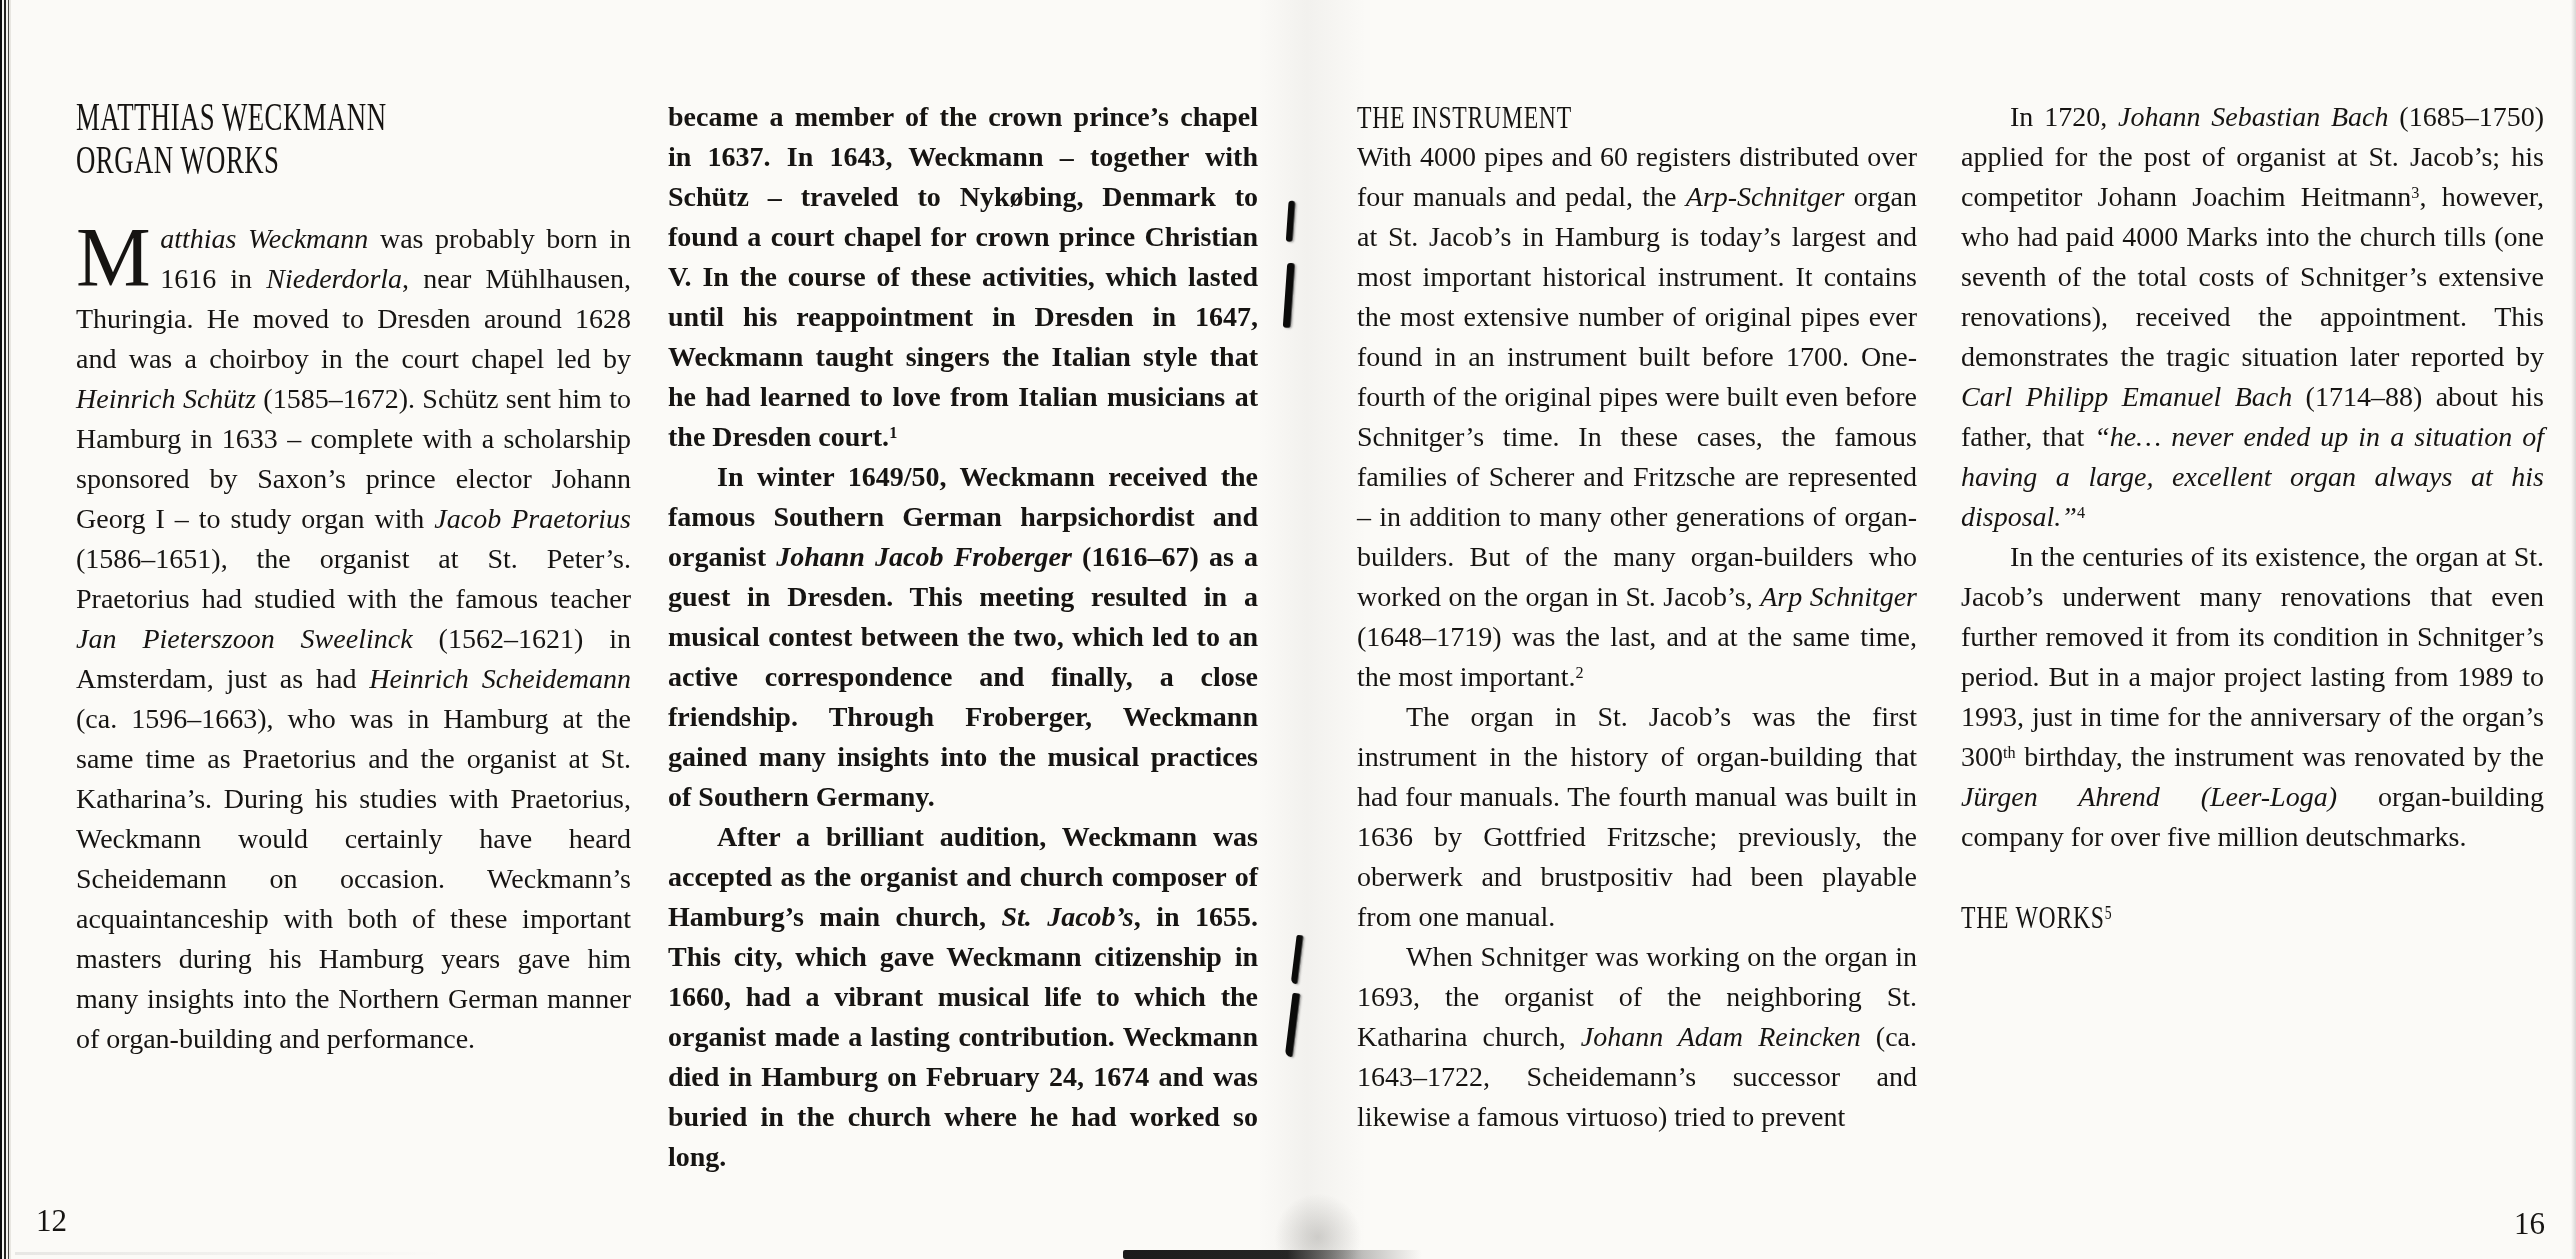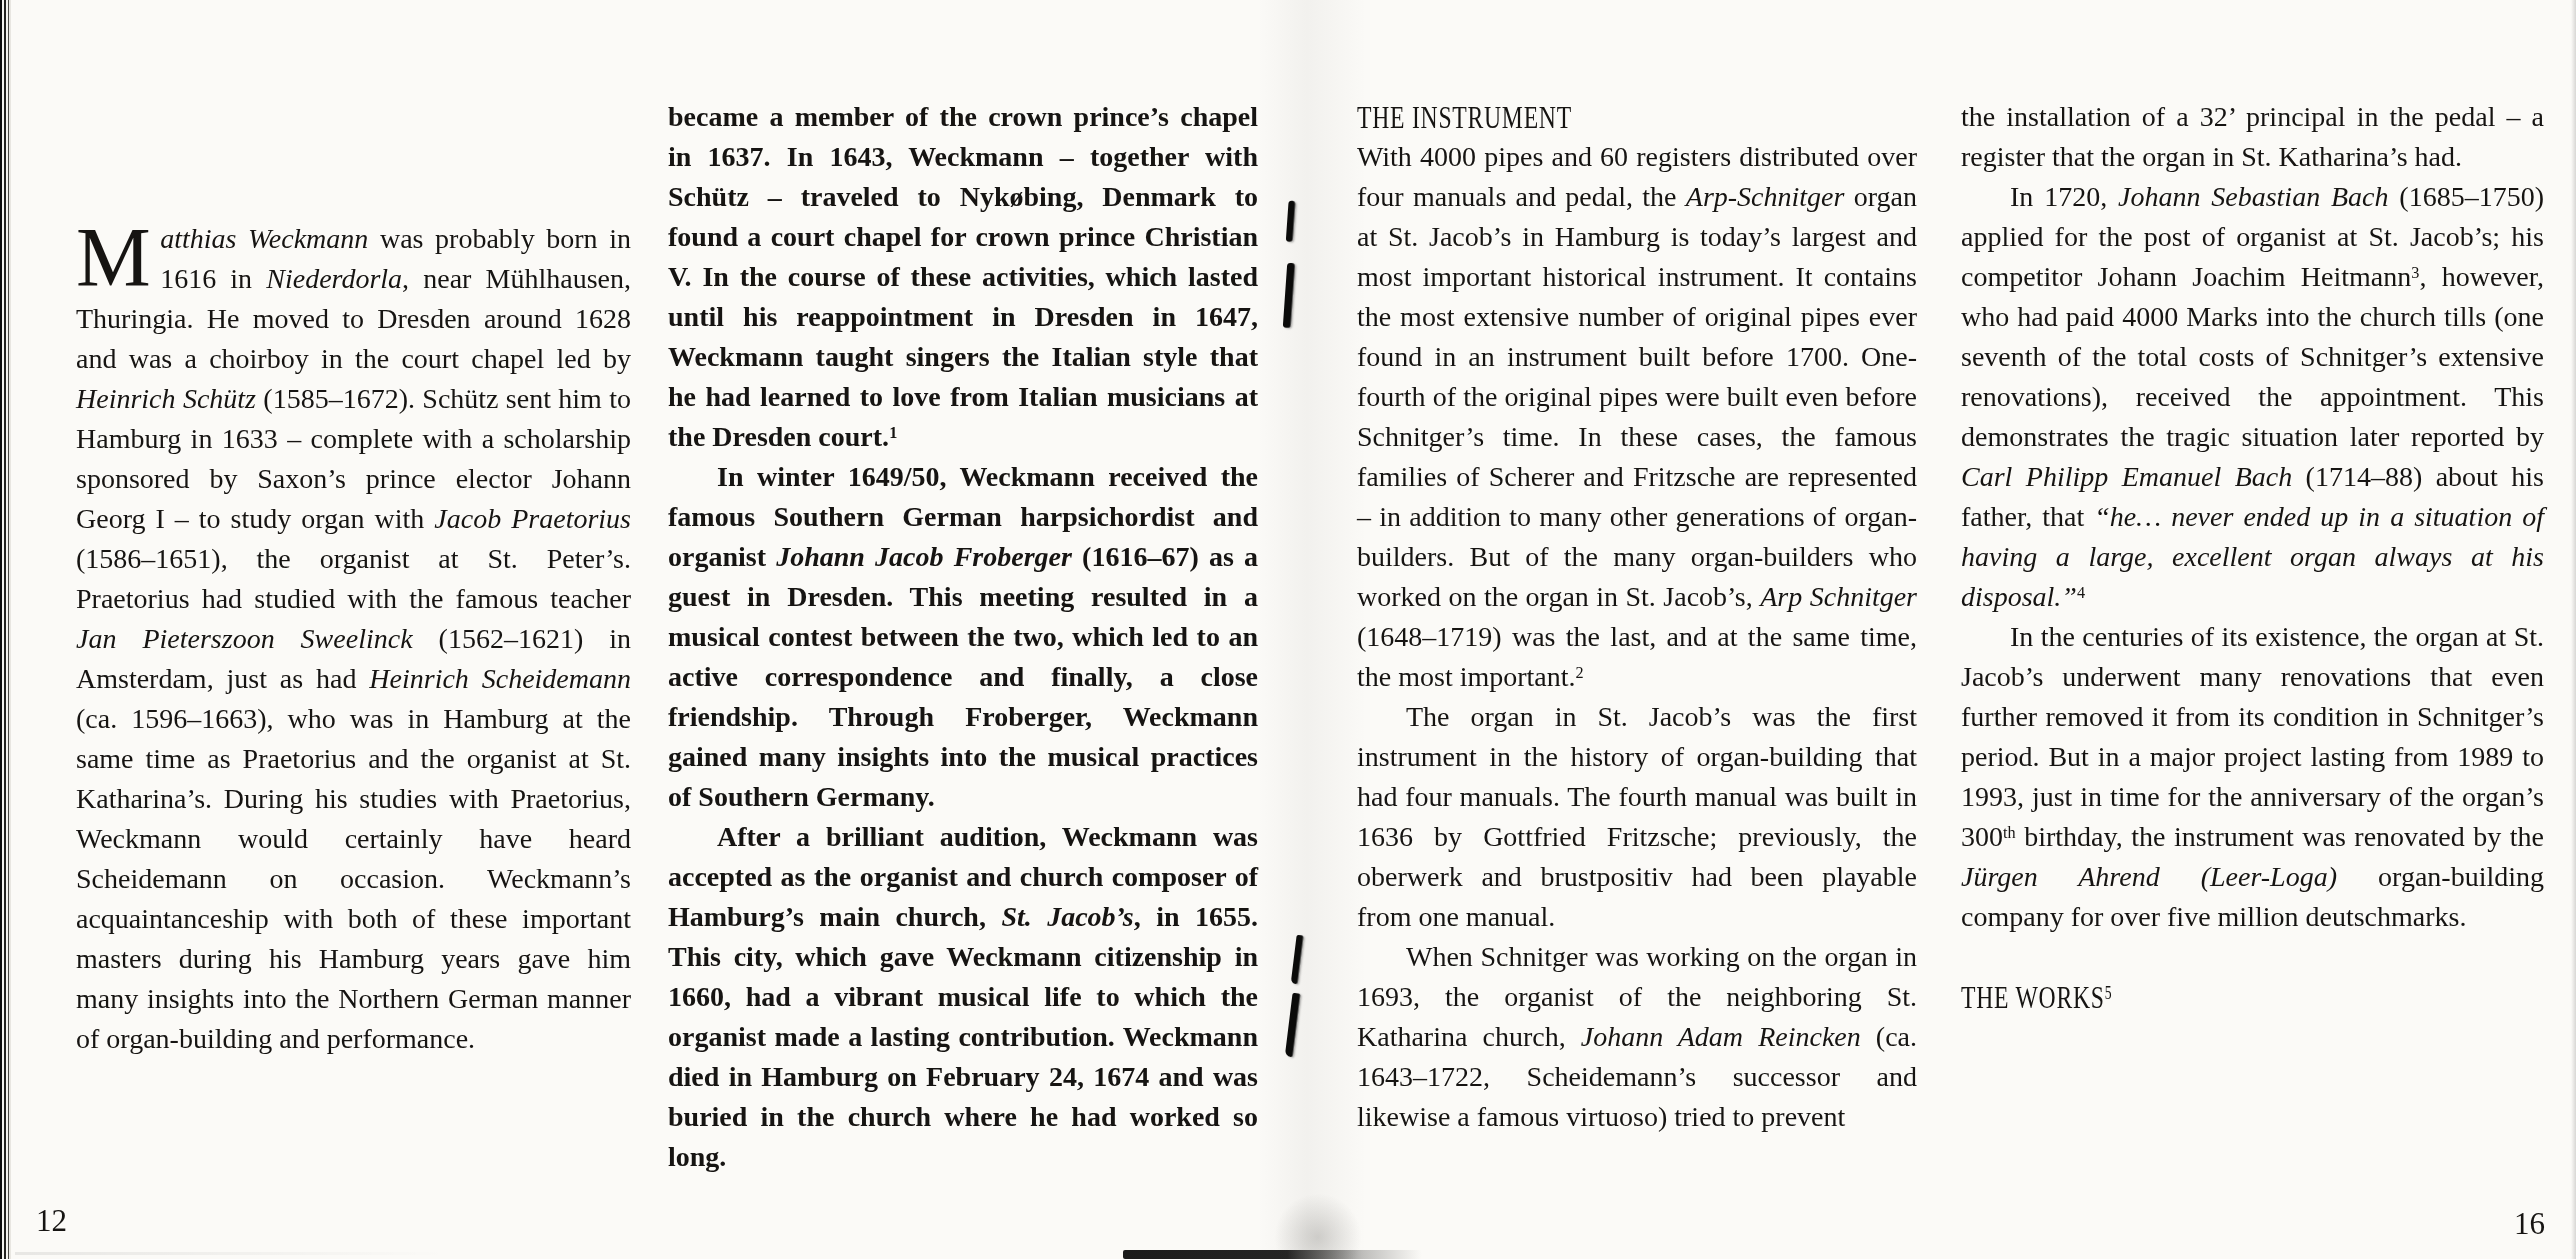--- a/index.html
+++ b/index.html
@@ -107,37 +107,40 @@
 
   <div class="staple staple-top">
     <div class="seg s1"></div>
     <div class="seg s2"></div>
   </div>
   <div class="staple staple-bottom">
     <div class="seg s1"></div>
     <div class="seg s2"></div>
   </div>
 
+  <div class="title">
+    <span class="title-line">MATTHIAS WECKMANN</span>
+    <span class="title-line">ORGAN WORKS</span>
+  </div>
 
   <div class="col col-1">
       <div class="para"><span class="dropcap">M</span><span class="it">atthias Weckmann</span><span> was probably born in 1616 in </span><span class="it">Niederdorla</span><span>, near Mühlhausen, Thuringia. He moved to Dresden around 1628 and was a choirboy in the court chapel led by </span><span class="it">Heinrich Schütz</span><span> (1585–1672). Schütz sent him to Hamburg in 1633 – complete with a scholarship sponsored by Saxon’s prince elector Johann Georg I – to study organ with </span><span class="it">Jacob Praetorius</span><span> (1586–1651), the organist at St. Peter’s. Praetorius had studied with the famous teacher </span><span class="it">Jan Pieterszoon Sweelinck</span><span> (1562–1621) in Amsterdam, just as had </span><span class="it">Heinrich Scheidemann</span><span> (ca. 1596–1663), who was in Hamburg at the same time as Praetorius and the organist at St. Katharina’s. During his studies with Praetorius, Weckmann would certainly have heard Scheidemann on occasion. Weckmann’s acquaintanceship with both of these important masters during his Hamburg years gave him many insights into the Northern German manner of organ-building and performance.</span></div>
     </div>
   <div class="col col-2">
       <div class="para"><span>became a member of the crown prince’s chapel in 1637. In 1643, Weckmann – together with Schütz – traveled to Nykøbing, Denmark to found a court chapel for crown prince Christian V. In the course of these activities, which lasted until his reappointment in Dresden in 1647, Weckmann taught singers the Italian style that he had learned to love from Italian musicians at the Dresden court.</span><sup>1</sup></div>
       <div class="para indent"><span>In winter 1649/50, Weckmann received the famous Southern German harpsichordist and organist </span><span class="it">Johann Jacob Froberger</span><span> (1616–67) as a guest in Dresden. This meeting resulted in a musical contest between the two, which led to an active correspondence and finally, a close friendship. Through Froberger, Weckmann gained many insights into the musical practices of Southern Germany.</span></div>
       <div class="para indent"><span>After a brilliant audition, Weckmann was accepted as the organist and church composer of Hamburg’s main church, </span><span class="it">St. Jacob’s</span><span>, in 1655. This city, which gave Weckmann citizenship in 1660, had a vibrant musical life to which the organist made a lasting contribution. Weckmann died in Hamburg on February 24, 1674 and was buried in the church where he had worked so long.</span></div>
     </div>
   <div class="col col-3">
       <div class="heading"><span>THE INSTRUMENT</span></div>
       <div class="para"><span>With 4000 pipes and 60 registers distributed over four manuals and pedal, the </span><span class="it">Arp-Schnitger</span><span> organ at St. Jacob’s in Hamburg is today’s largest and most important historical instrument. It contains the most extensive number of original pipes ever found in an instrument built before 1700. One-fourth of the original pipes were built even before Schnitger’s time. In these cases, the famous families of Scherer and Fritzsche are represented – in addition to many other generations of organ-builders. But of the many organ-builders who worked on the organ in St. Jacob’s, </span><span class="it">Arp Schnitger</span><span> (1648–1719) was the last, and at the same time, the most important.</span><sup>2</sup></div>
       <div class="para indent"><span>The organ in St. Jacob’s was the first instrument in the history of organ-building that had four manuals. The fourth manual was built in 1636 by Gottfried Fritzsche; previously, the oberwerk and brustpositiv had been playable from one manual.</span></div>
       <div class="para indent"><span>When Schnitger was working on the organ in 1693, the organist of the neighboring St. Katharina church, </span><span class="it">Johann Adam Reincken</span><span> (ca. 1643–1722, Scheidemann’s successor and likewise a famous virtuoso) tried to prevent</span></div>
     </div>
   <div class="col col-4">
-      <div class="para"><span>the installation of a 32’ principal in the pedal – a register that the organ in St. Katharina’s had.</span></div>
       <div class="para indent"><span>In 1720, </span><span class="it">Johann Sebastian Bach</span><span> (1685–1750) applied for the post of organist at St. Jacob’s; his competitor Johann Joachim Heitmann</span><sup>3</sup><span>, however, who had paid 4000 Marks into the church tills (one seventh of the total costs of Schnitger’s extensive renovations), received the appointment. This demonstrates the tragic situation later reported by </span><span class="it">Carl Philipp Emanuel Bach</span><span> (1714–88) about his father, that </span><span class="it">“he… never ended up in a situation of having a large, excellent organ always at his disposal.”</span><sup>4</sup></div>
       <div class="para indent"><span>In the centuries of its existence, the organ at St. Jacob’s underwent many renovations that even further removed it from its condition in Schnitger’s period. But in a major project lasting from 1989 to 1993, just in time for the anniversary of the organ’s 300</span><sup>th</sup><span> birthday, the instrument was renovated by the </span><span class="it">Jürgen Ahrend (Leer-Loga)</span><span> organ-building company for over five million deutschmarks.</span></div>
       <div class="heading gap"><span>THE WORKS</span><sup>5</sup></div>
     </div>
 
   <div class="pageno pageno-left">12</div>
   <div class="pageno pageno-right">16</div>
 
 </div>
 

